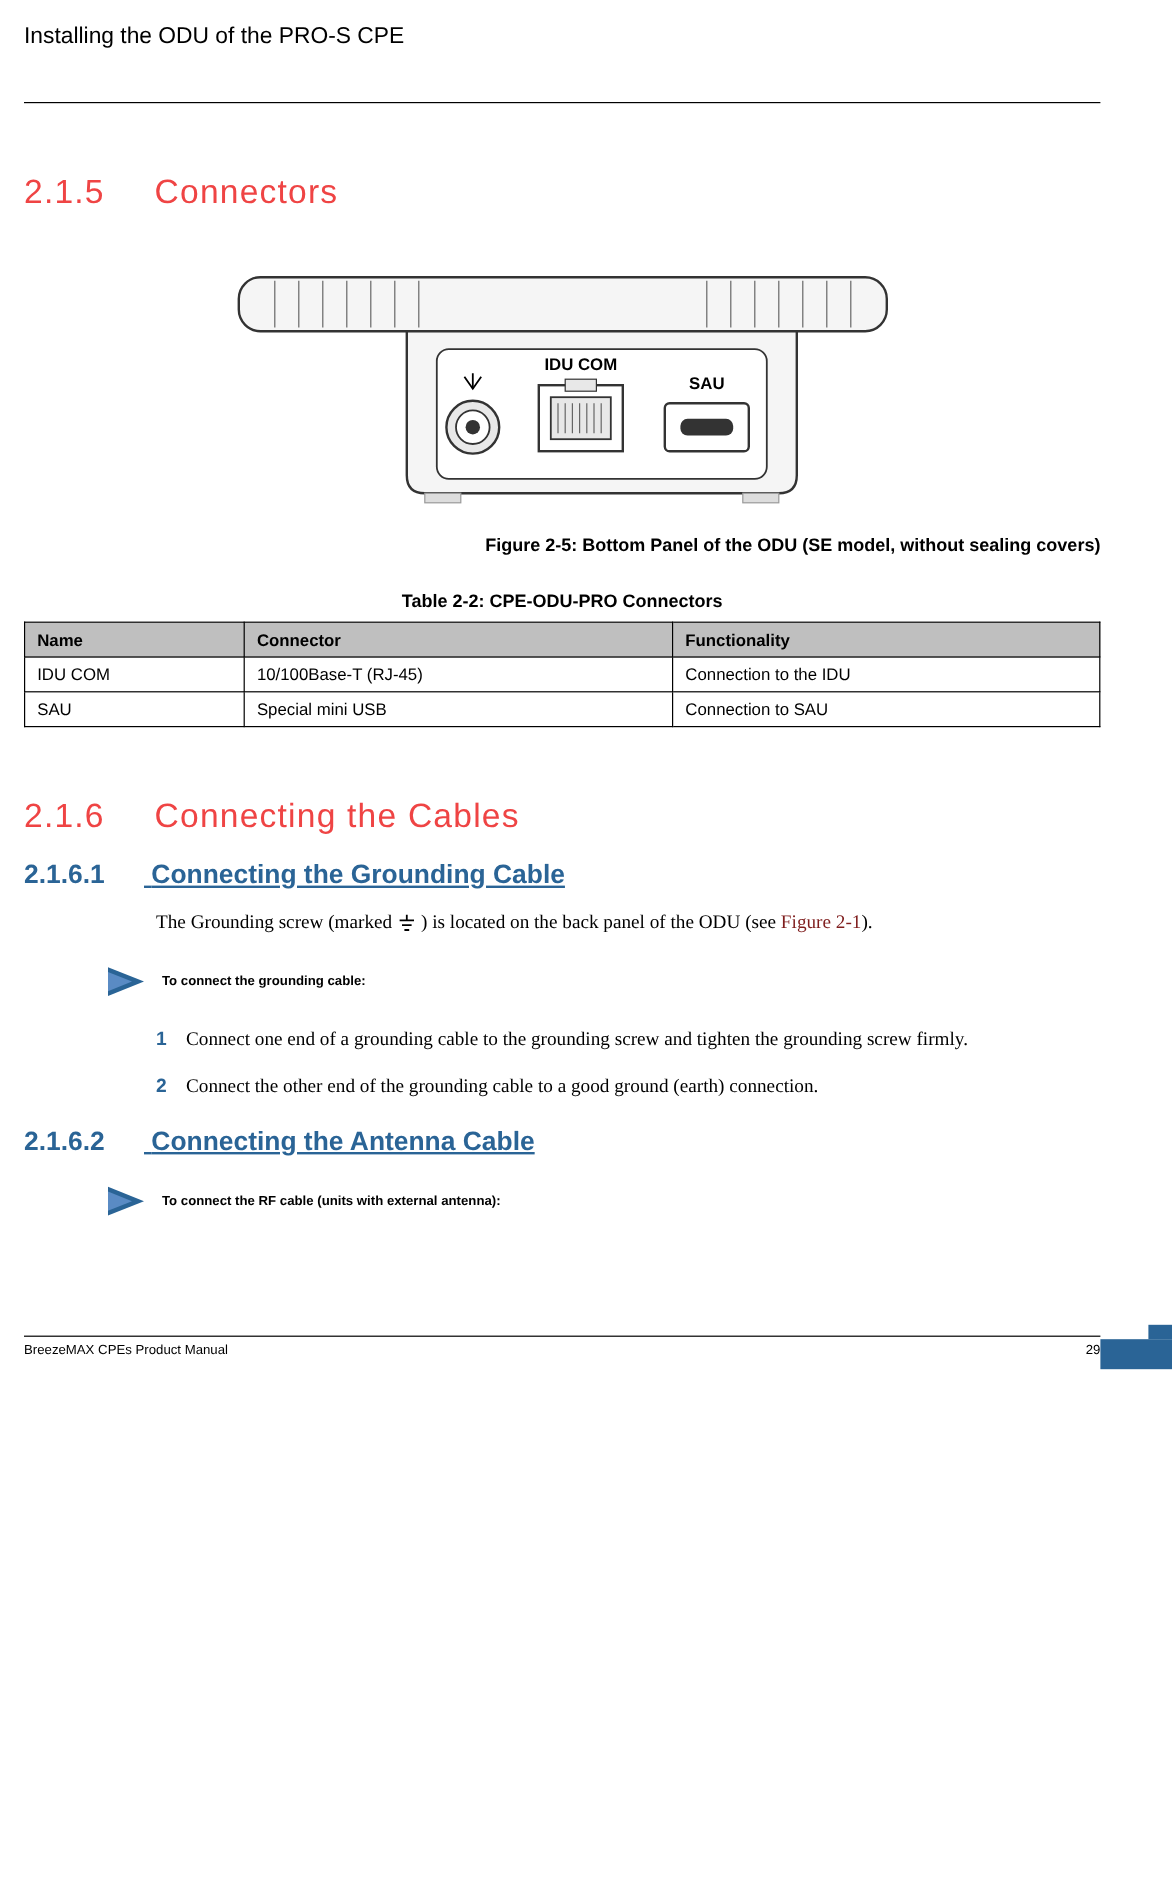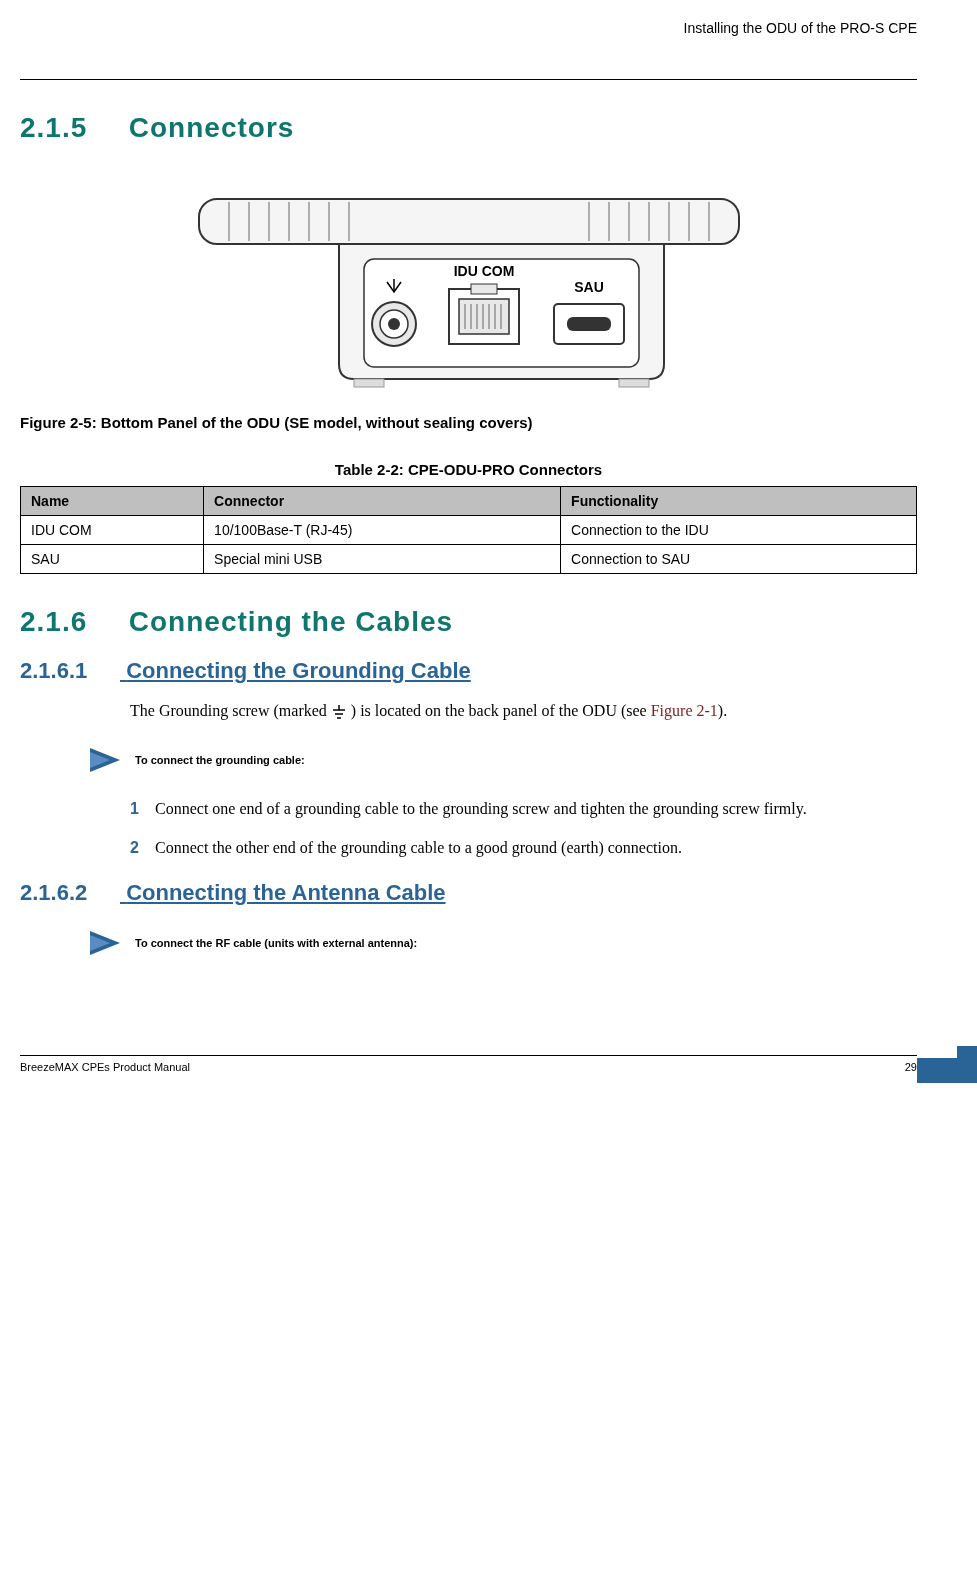--- a/index.html
+++ b/index.html
@@ -14,46 +14,45 @@
       width: 977px;
       padding: 20px 60px 20px 20px;
       position: relative;
     }
     .header-line {
       border-top: 1px solid #000;
       margin-top: 28px;
       margin-bottom: 4px;
     }
     .header-text {
-      text-align: right;
-      font-size: 14px;
+      font-size: 19px;
       margin-bottom: 43px;
     }
     .section-heading {
-      color: #0f766e;
+      color: #ef4444;
       font-size: 28px;
-      font-weight: bold;
+      font-weight: normal;
       letter-spacing: 1px;
-      margin-top: 32px;
+      margin-top: 58px;
       margin-bottom: 20px;
     }
     .section-number {
       display: inline-block;
       min-width: 100px;
     }
     .figure-container {
       display: flex;
       justify-content: center;
       margin: 40px 0 20px 0;
     }
     .device-illustration {
       display: block;
     }
     .figure-caption {
-      text-align: left;
+      text-align: right;
       font-weight: bold;
       font-size: 15px;
       margin-bottom: 30px;
     }
     .table-caption {
       text-align: center;
       font-weight: bold;
       font-size: 15px;
       margin-bottom: 8px;
     }

